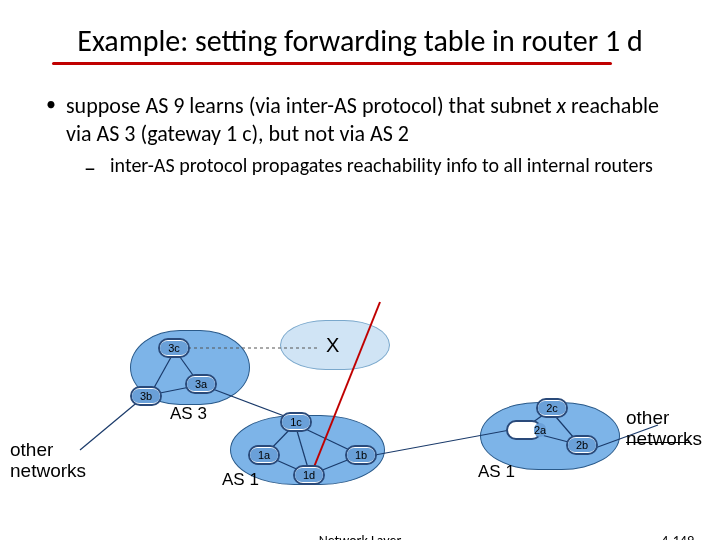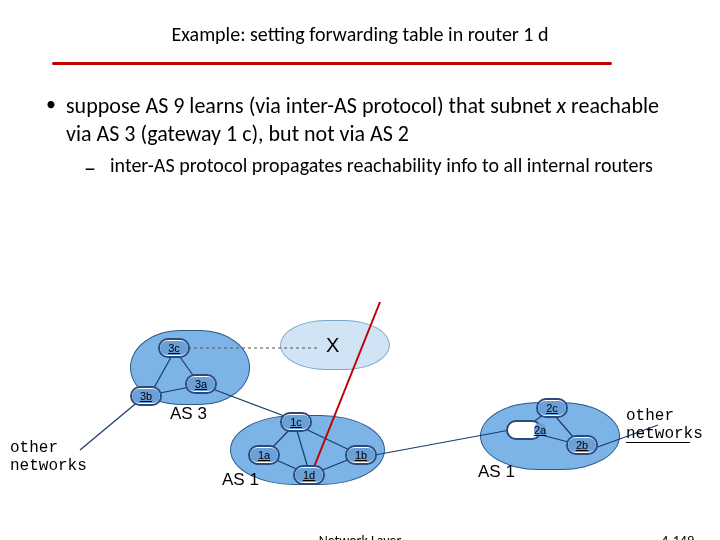--- a/index.html
+++ b/index.html
@@ -1,41 +1,41 @@
 <!DOCTYPE html>
 <html><head>
 <meta charset="utf-8">
 <style>
   * { box-sizing: border-box; margin: 0; padding: 0; }
   html, body { width: 720px; height: 540px; font-family: Calibri, Arial, sans-serif; background: #fff; color: #000; overflow: hidden; }
   .slide { position: relative; width: 720px; height: 540px; }
-  .title { position: absolute; top: 22px; left: 0; width: 720px; text-align: center; font-size: 20px; }
+  .title { position: absolute; top: 22px; left: 0; width: 720px; text-align: center; font-size: 30px; }
   .title-underline { position: absolute; top: 62px; left: 52px; width: 560px; height: 3px; background: #c00000; border-radius: 2px; }
   .bullets { position: absolute; top: 92px; left: 40px; width: 640px; font-size: 22px; line-height: 1.25; }
   ul.main { list-style: none; padding: 0; }
   ul.main > li { position: relative; padding-left: 26px; margin-bottom: 6px; }
   ul.main > li::before { content: "•"; position: absolute; left: 6px; top: 0; font-size: 20px; }
   ul.sub { list-style: none; padding: 0; margin-top: 6px; }
   ul.sub > li { position: relative; padding-left: 44px; font-size: 20px; margin-bottom: 10px; }
   ul.sub > li::before { content: "–"; position: absolute; left: 18px; top: 0; font-size: 24px; }
   .ital { font-style: italic; }
   .red { color: #c00000; font-style: italic; }
 
   .footer { position: absolute; bottom: 8px; left: 0; width: 720px; font-size: 14px; }
   .footer .center { position: absolute; left: 0; width: 720px; text-align: center; }
   .footer .right { position: absolute; right: 26px; }
 
   
   .diagram { position: absolute; left: 30px; top: 330px; width: 660px; height: 180px; }
   .cloud { position: absolute; background: #7db4e8; border: 1px solid #2a5a8a; border-radius: 50% / 60%; filter: blur(0.3px); }
   .cloud.x { background: #d0e4f5; border-color: #7aa8cc; }
   .router { position: absolute; width: 32px; height: 20px; background: #ffffff; border: 2px solid #2a4a7a; border-radius: 10px; display: flex; align-items: center; justify-content: center; font-size: 12px; font-family: Arial, sans-serif; }
-  .router .pad { width: 34px; height: 14px; background: #6aa0d8; border-radius: 7px; display: flex; align-items: center; justify-content: center; color: #000; font-size: 11px; text-decoration: underline; }
+  .router .pad { width: 34px; height: 14px; background: #6aa0d8; border-radius: 7px; display: flex; align-items: center; justify-content: center; color: #000; font-size: 11px; }
   .aslabel { position: absolute; font-size: 17px; font-family: Arial, sans-serif; }
-  .netlabel { position: absolute; font-size: 16px; line-height: 1.1; font-family: Liberation Mono, monospace; }
+  .netlabel { position: absolute; font-size: 19px; line-height: 1.1; font-family: Liberation Sans, sans-serif; }
   .xlabel { position: absolute; font-size: 20px; font-family: Arial, sans-serif; }
   .links line { stroke: #1a3a6a; stroke-width: 1.2; }
   .links line.dash { stroke-dasharray: 3 3; stroke: #555; }
   .redline line { stroke: #c00000; stroke-width: 2; }
 </style>
 </head>
 <body>
 
 <div class="slide">
   <div class="title">Example: setting forwarding table in router 1 d</div>

